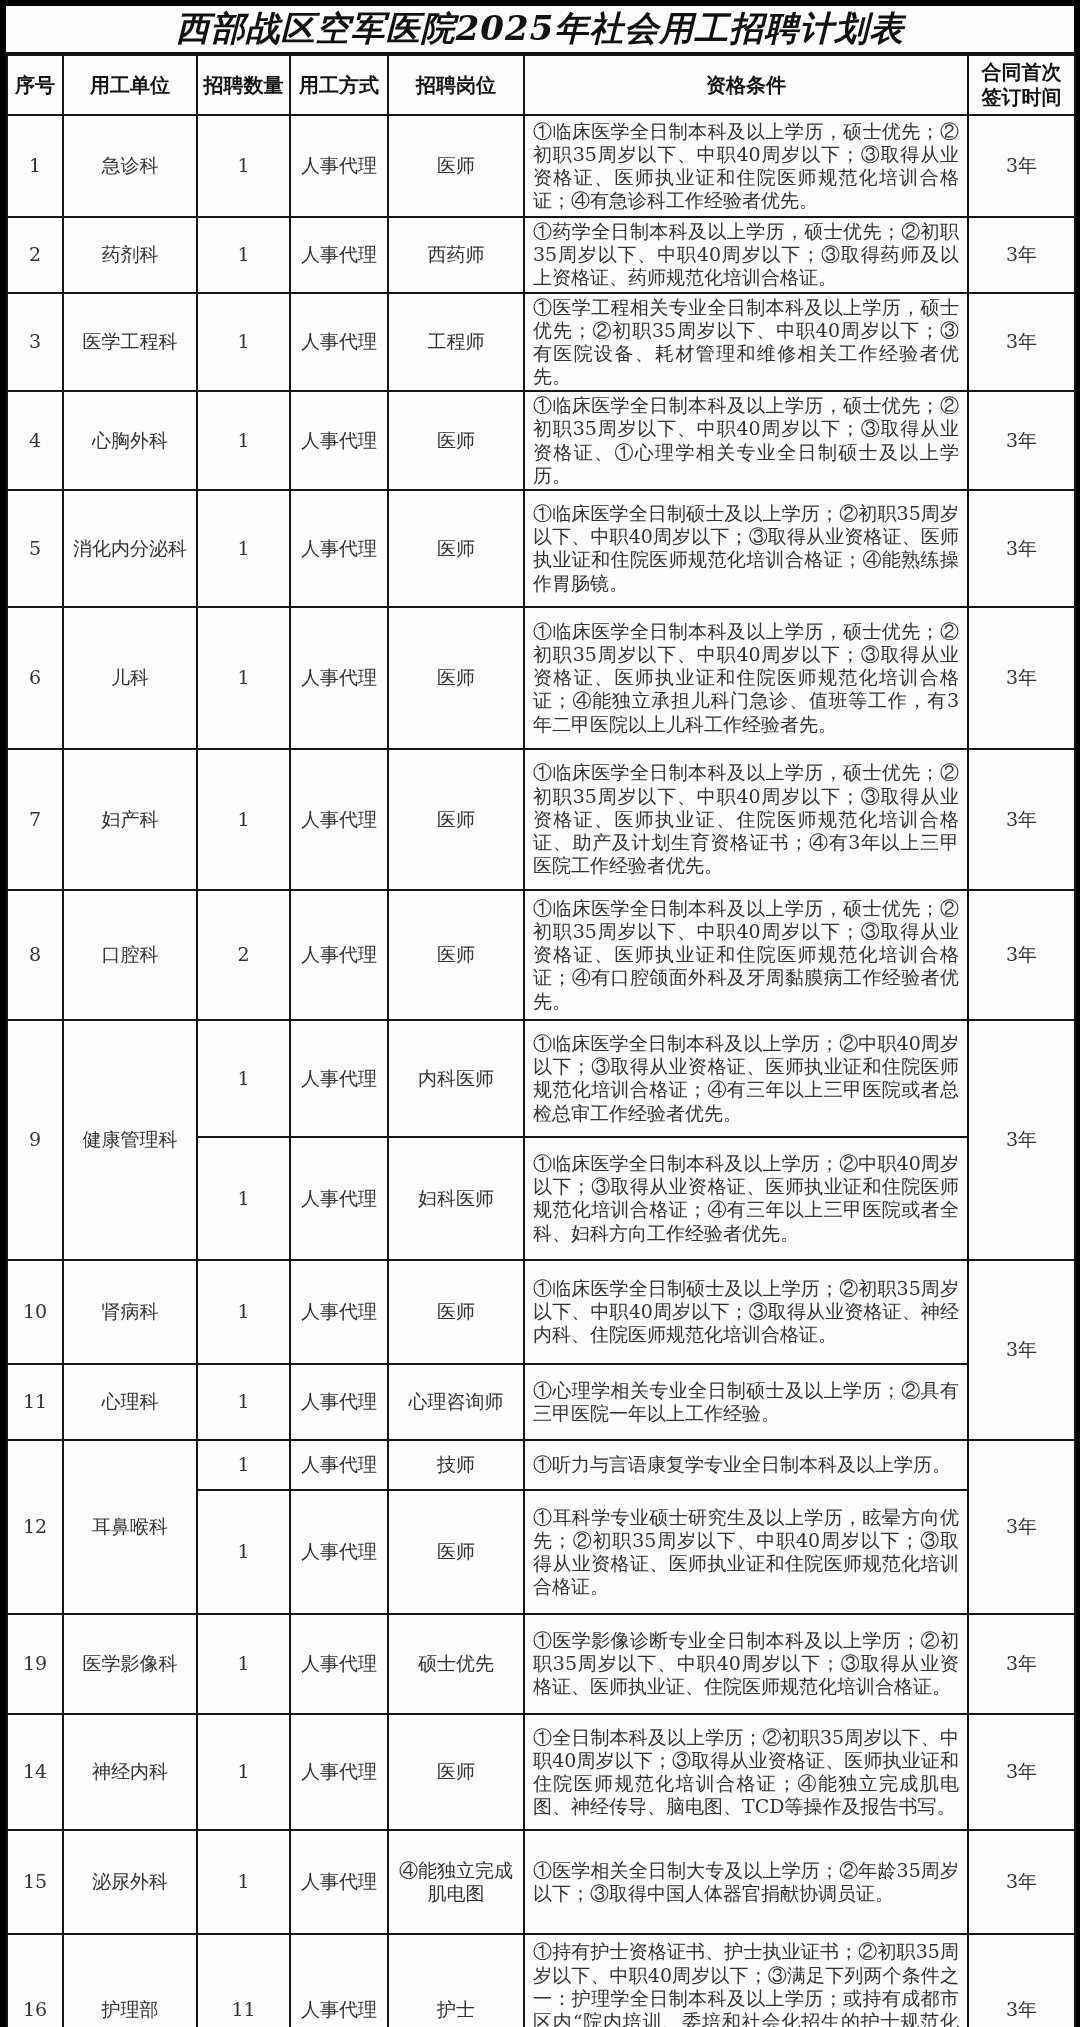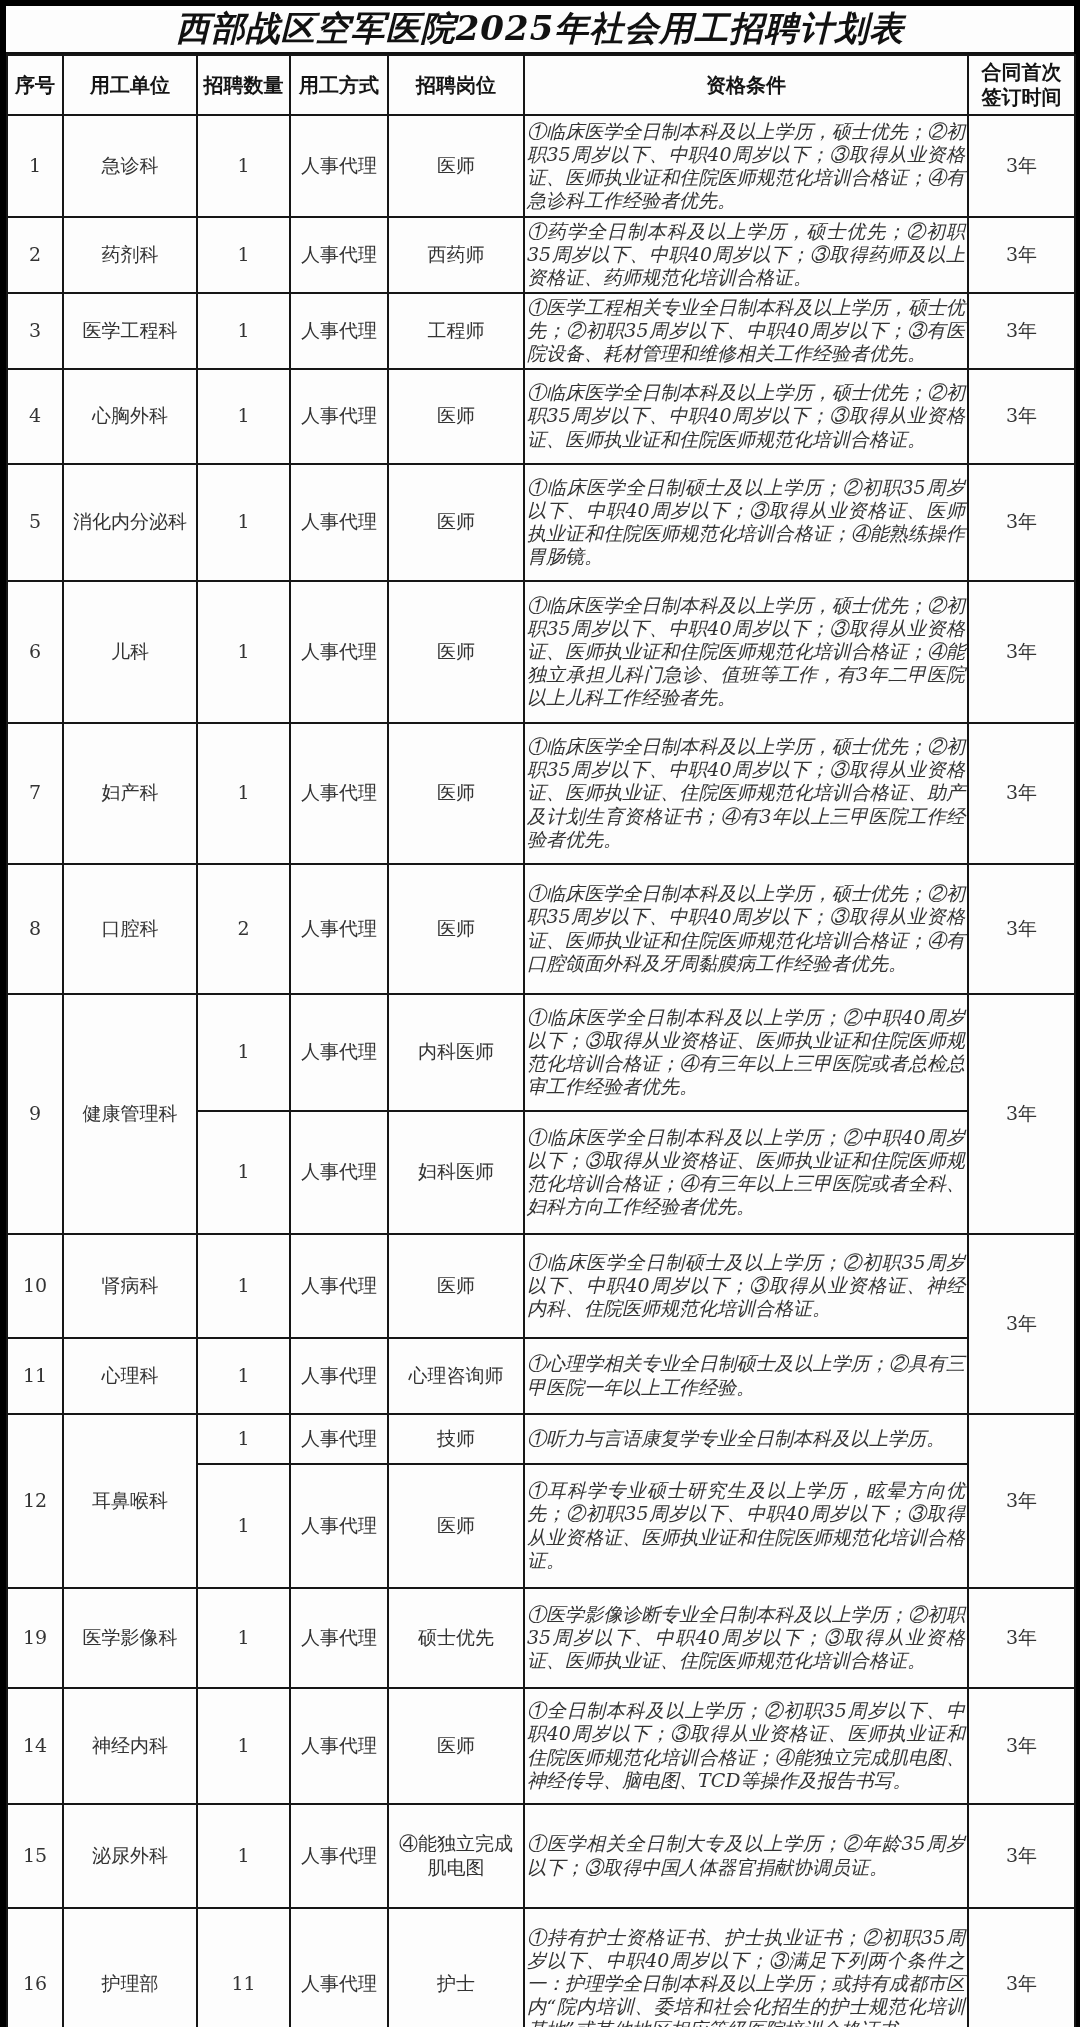--- a/index.html
+++ b/index.html
@@ -50,23 +50,22 @@
   thead tr{height:60px;}
   td{
     font-size:19px;
     line-height:1.22;
     color:#333;
   }
   td.c{ text-align:center; padding:2px 4px; }
   td.req{
     text-align:justify;
     text-align-last:left;
-    padding:2px 2px;
+    padding:2px 8px;
     letter-spacing:0px;
-    font-style:italic;
   }
   
   col.w-no{width:56px;}
   col.w-unit{width:134px;}
   col.w-qty{width:93px;}
   col.w-mode{width:98px;}
   col.w-pos{width:136px;}
   col.w-req{width:444px;}
   col.w-ct{width:107px;}
 </style>
@@ -124,21 +123,21 @@
         <td class="c">工程师</td>
         <td class="req">①医学工程相关专业全日制本科及以上学历，硕士优先；②初职35周岁以下、中职40周岁以下；③有医院设备、耗材管理和维修相关工作经验者优先。</td>
         <td class="c">3年</td>
       </tr>
       <tr style="height:95px">
         <td class="c">4</td>
         <td class="c">心胸外科</td>
         <td class="c">1</td>
         <td class="c">人事代理</td>
         <td class="c">医师</td>
-        <td class="req">①临床医学全日制本科及以上学历，硕士优先；②初职35周岁以下、中职40周岁以下；③取得从业资格证、医师执业证和住院医师规范化培训合格证。</td>
+        <td class="req">①临床医学全日制本科及以上学历，硕士优先；②初职35周岁以下、中职40周岁以下；③取得从业资格证、①心理学相关专业全日制硕士及以上学历。</td>
         <td class="c">3年</td>
       </tr>
       <tr style="height:117px">
         <td class="c">5</td>
         <td class="c">消化内分泌科</td>
         <td class="c">1</td>
         <td class="c">人事代理</td>
         <td class="c">医师</td>
         <td class="req">①临床医学全日制硕士及以上学历；②初职35周岁以下、中职40周岁以下；③取得从业资格证、医师执业证和住院医师规范化培训合格证；④能熟练操作胃肠镜。</td>
         <td class="c">3年</td>

